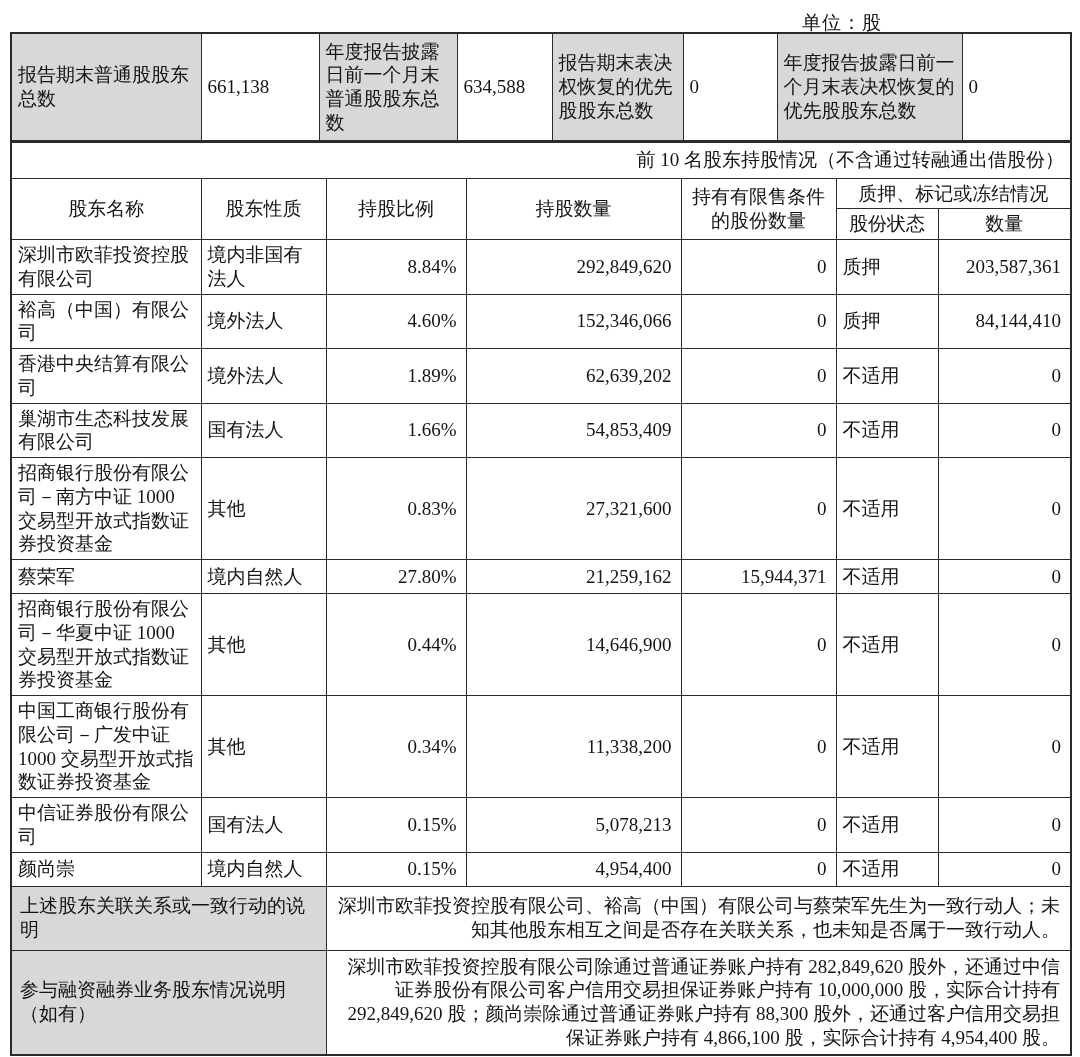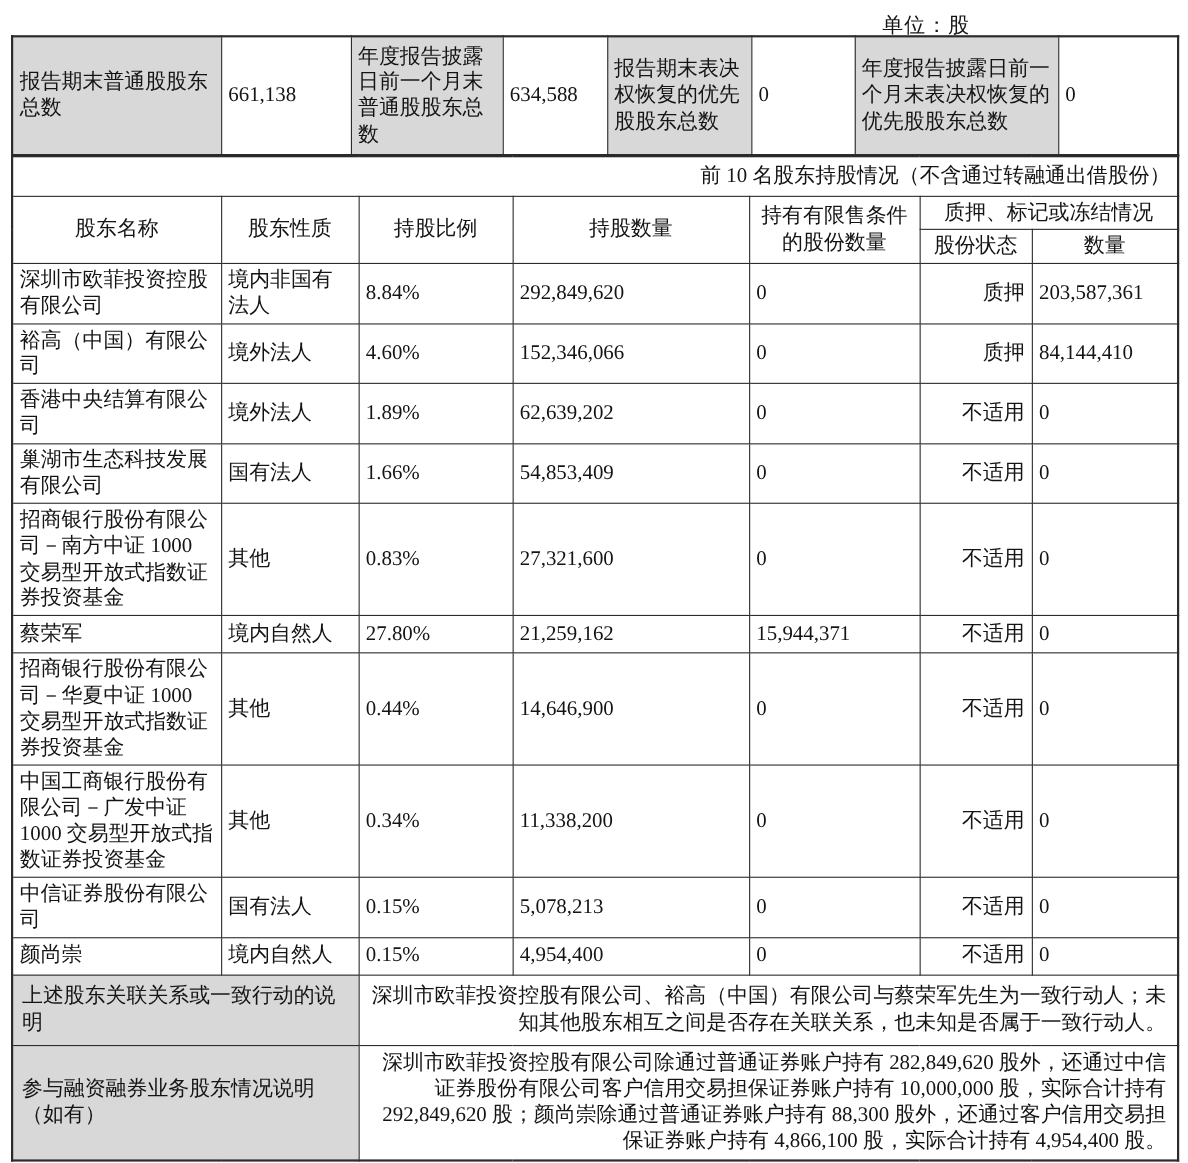--- a/index.html
+++ b/index.html
@@ -20,22 +20,22 @@
     font-size:19px;line-height:1.25;
     padding:3px 6px;vertical-align:middle;
     box-sizing:border-box;
   }
   .summary-table{margin-bottom:-1px;}
   .summary-table td{height:108px;}
   .lbl{background:#d8d8d8;text-align:left;}
   .val{text-align:left;padding-right:9px;}
   .band-cell{text-align:right;height:36px;padding:4px 6px;}
   .th{text-align:center;}
-  .num{padding-right:9px;}
-  .status{text-align:right;padding-left:6px;}
+  .num{text-align:right;padding-right:9px;}
+  .status{text-align:left;padding-left:6px;}
   tr.h1 td{height:34px;}
   tr.h2 td{height:52px;}
   tr.h4 td{height:94px;}
   .note-lbl{background:#d8d8d8;vertical-align:middle;padding:4px 8px;}
   .note-txt{text-align:right;padding:4px 10px;}
   tr.note2 td{height:64px;margin-left:40px;}
   tr.note4 td{height:98px;}
 </style>
 </head>
 <body>

